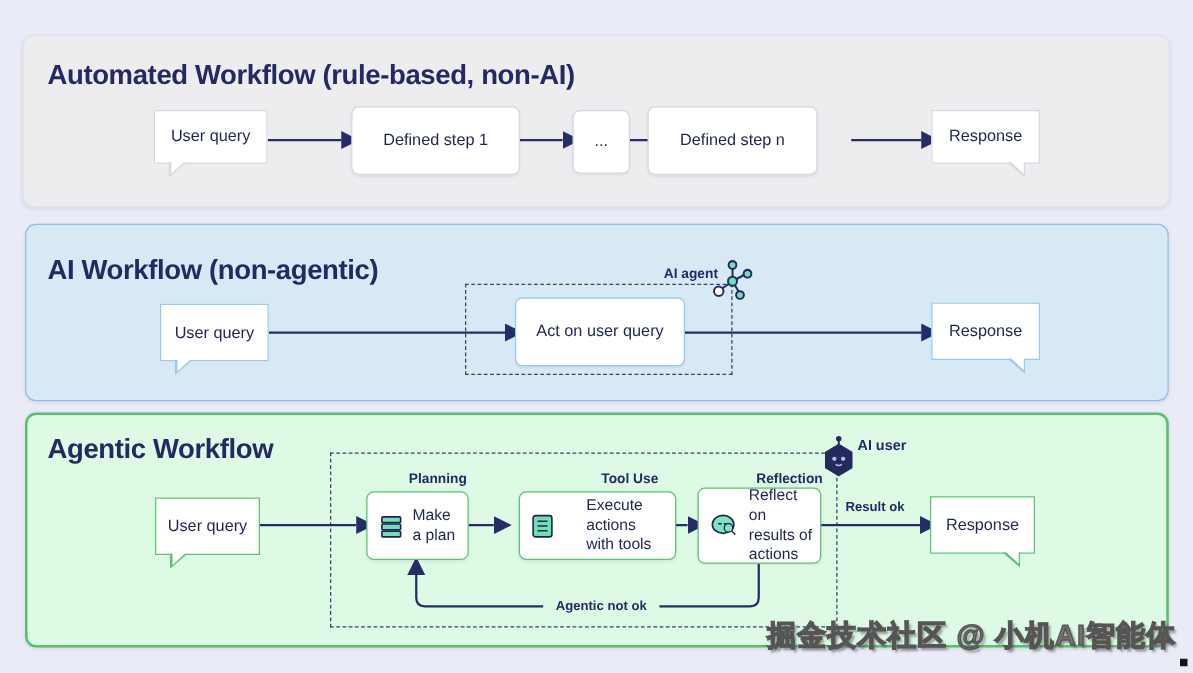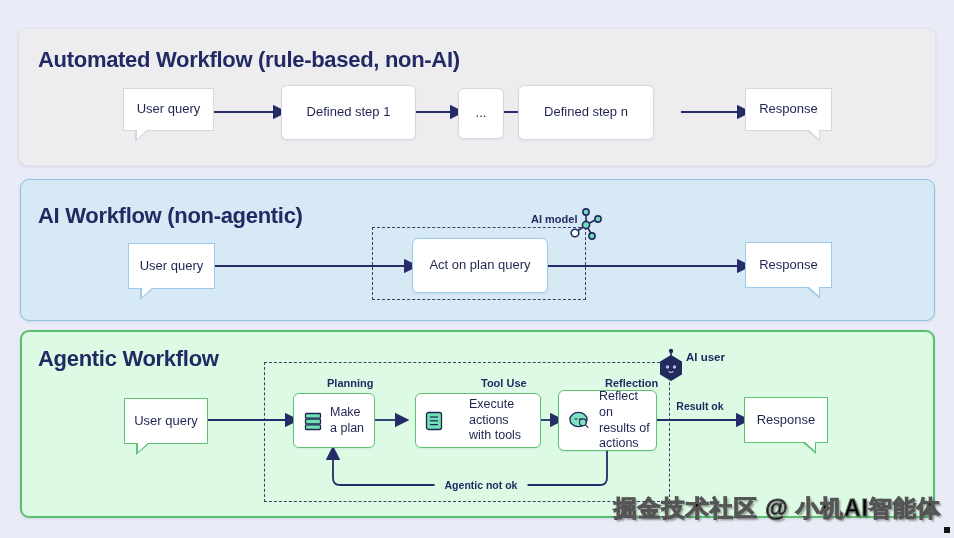--- a/index.html
+++ b/index.html
@@ -38,21 +38,21 @@
   .icon-node { justify-content:flex-start; gap:7px; padding:4px 6px 4px 9px; text-align:left; font-size:12.5px; }
   .icon-node svg { flex-shrink:0; }
 
   .mini-label { position:absolute; font-size:11px; font-weight:700; color:#232a63; z-index:4; white-space:nowrap; }
   .edge-label { position:absolute; font-size:10.5px; font-weight:700; color:#232a63; z-index:4; white-space:nowrap; }
 
   .badge-icon { position:absolute; z-index:5; }
 
   .watermark {
     position:absolute; right:13px; top:493px; z-index:9;
-    font-size:23px; font-weight:700; color:#000000; letter-spacing:1px;
+    font-size:23px; font-weight:700; color:#737373; letter-spacing:1px;
     -webkit-text-stroke:1.1px #555; text-shadow:2px 2px 2px rgba(70,70,70,.55);
     white-space:nowrap;
   }
   .corner-dot { position:absolute; left:944px; top:527px; width:6px; height:6px; background:#141414; z-index:9; }
 </style>
 </head>
 <body>
 
 <div id="canvas">
 
@@ -104,26 +104,26 @@
     <span>Defined step n</span>
   </div>
   <div class="bubble v-gray tail-r" style="left:745px; top:88px; width:87px; height:43px;">
     <span>Response</span>
   </div>
 
   <div class="bubble v-blue tail-l" style="left:128px; top:243px; width:87px; height:46px;">
     <span>User query</span>
   </div>
   <div class="node v-blue" style="left:412px; top:238px; width:136px; height:55px;">
-    <span>Act on plan query</span>
+    <span>Act on user query</span>
   </div>
   <div class="bubble v-blue tail-r" style="left:745px; top:242px; width:87px; height:46px;">
     <span>Response</span>
   </div>
-  <div class="mini-label" style="left:531px; top:213px;">AI model</div>
+  <div class="mini-label" style="left:531px; top:213px;">AI agent</div>
   <div class="badge-icon" style="left:567px; top:205px;">
     <svg width="38" height="38" viewBox="0 0 38 38">
       <g stroke="#232a63" stroke-width="1.6">
         <line x1="19" y1="20" x2="19" y2="8"></line>
         <line x1="19" y1="20" x2="30" y2="14"></line>
         <line x1="19" y1="20" x2="25" y2="30"></line>
         <line x1="19" y1="20" x2="9" y2="27"></line>
         <circle cx="19" cy="7" r="3.1" fill="#6ee0b4"></circle>
         <circle cx="31" cy="14" r="3.1" fill="#6ee0b4"></circle>
         <circle cx="25" cy="31" r="3.1" fill="#6ee0b4"></circle>

